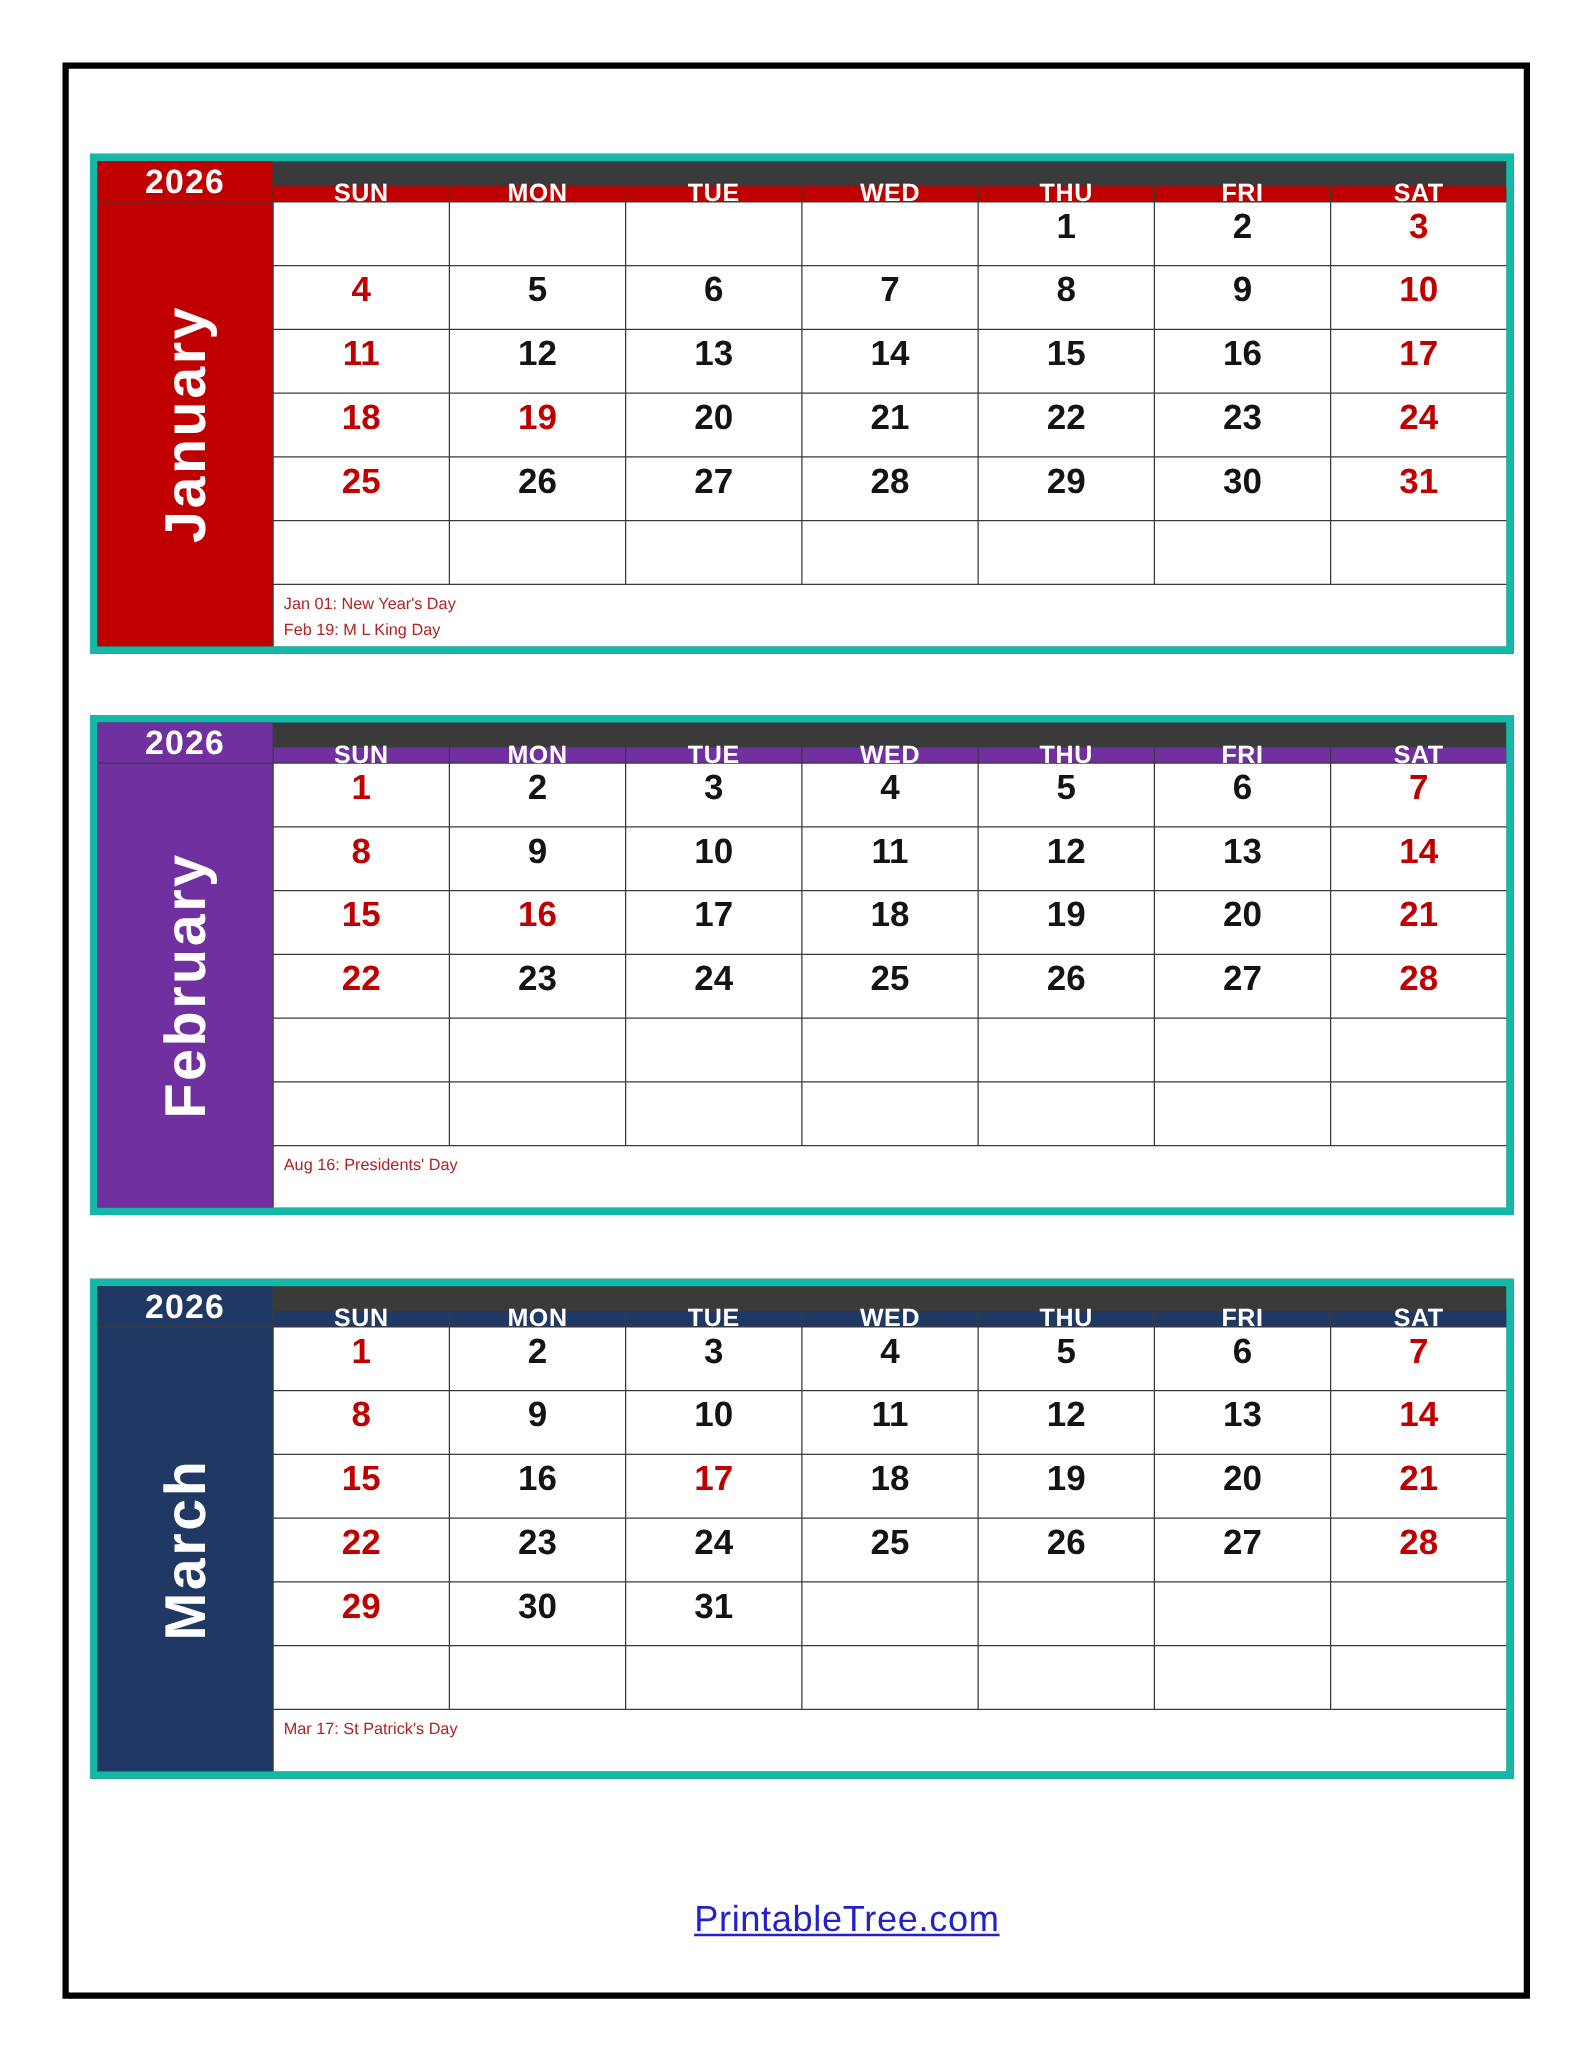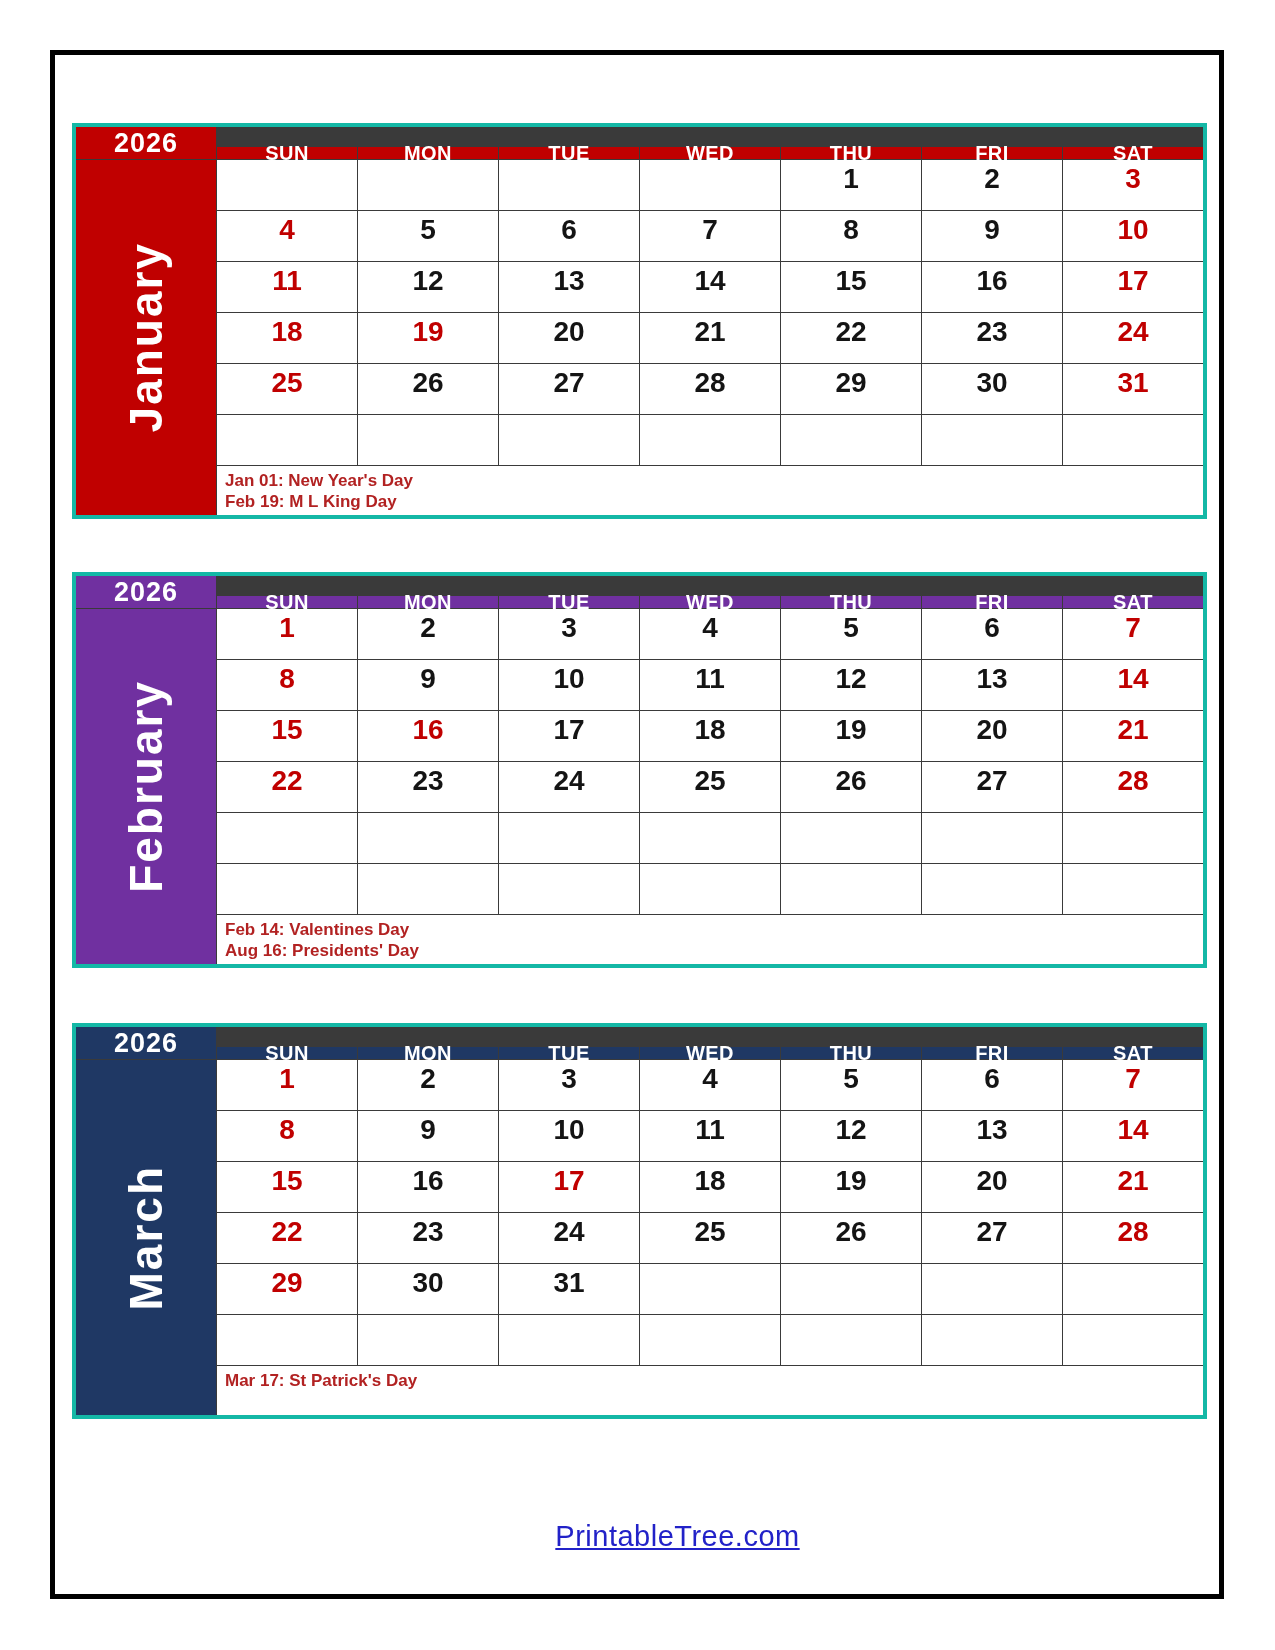--- a/index.html
+++ b/index.html
@@ -22,21 +22,21 @@
     background: #ffffff;
   }
   .month {
     position: absolute;
     left: 72px;
     display: grid;
     grid-template-columns: repeat(8, 140px);
     grid-template-rows: 32px repeat(6, 50px) 49px;
     gap: 1px;
     background: #3a3a3a;          
-    border: 4px solid #14b8a6;    
+    border: 6px solid #14b8a6;    
   }
   .month .cell { background: #ffffff; }
   .year-cell,
   .day-header {
     background: var(--theme) !important;
     color: #ffffff;
     display: flex;
     align-items: center;
     justify-content: center;
     font-weight: bold;
@@ -70,22 +70,22 @@
   }
   .date-cell.red { color: var(--weekend); }
   .holiday-strip {
     grid-column: 2 / span 7;
     grid-row: 8;
     background: #ffffff;
     padding: 4px 0 0 8px;
     box-sizing: border-box;
   }
   .holiday-line {
-    font-size: 17px;
-    font-weight: bold;
+    font-size: 13px;
+    font-weight: normal;
     color: var(--holiday);
     line-height: 21px;
     white-space: nowrap;
   }
   .footer {
     position: absolute;
     left: 0;
     top: 1520px;
     width: 100%;
     text-align: center;
@@ -210,21 +210,20 @@
     <div class="cell date-cell"></div>
     <div class="cell date-cell"></div>
     <div class="cell date-cell"></div>
     <div class="cell date-cell"></div>
     <div class="cell date-cell"></div>
     <div class="cell date-cell"></div>
     <div class="cell date-cell"></div>
     <div class="cell date-cell"></div>
     <div class="cell date-cell"></div>
     <div class="holiday-strip">
-      <div class="holiday-line">Feb 14: Valentines Day</div>
       <div class="holiday-line">Aug 16: Presidents' Day</div>
     </div>
   </div>
 <div class="month" style="top: 1023px; --theme: #1F3864; --weekend: #C00000; --holiday: #B22222;">
     <div class="cell year-cell">2026</div>
     <div class="cell day-header">SUN</div>
     <div class="cell day-header">MON</div>
     <div class="cell day-header">TUE</div>
     <div class="cell day-header">WED</div>
     <div class="cell day-header">THU</div>

